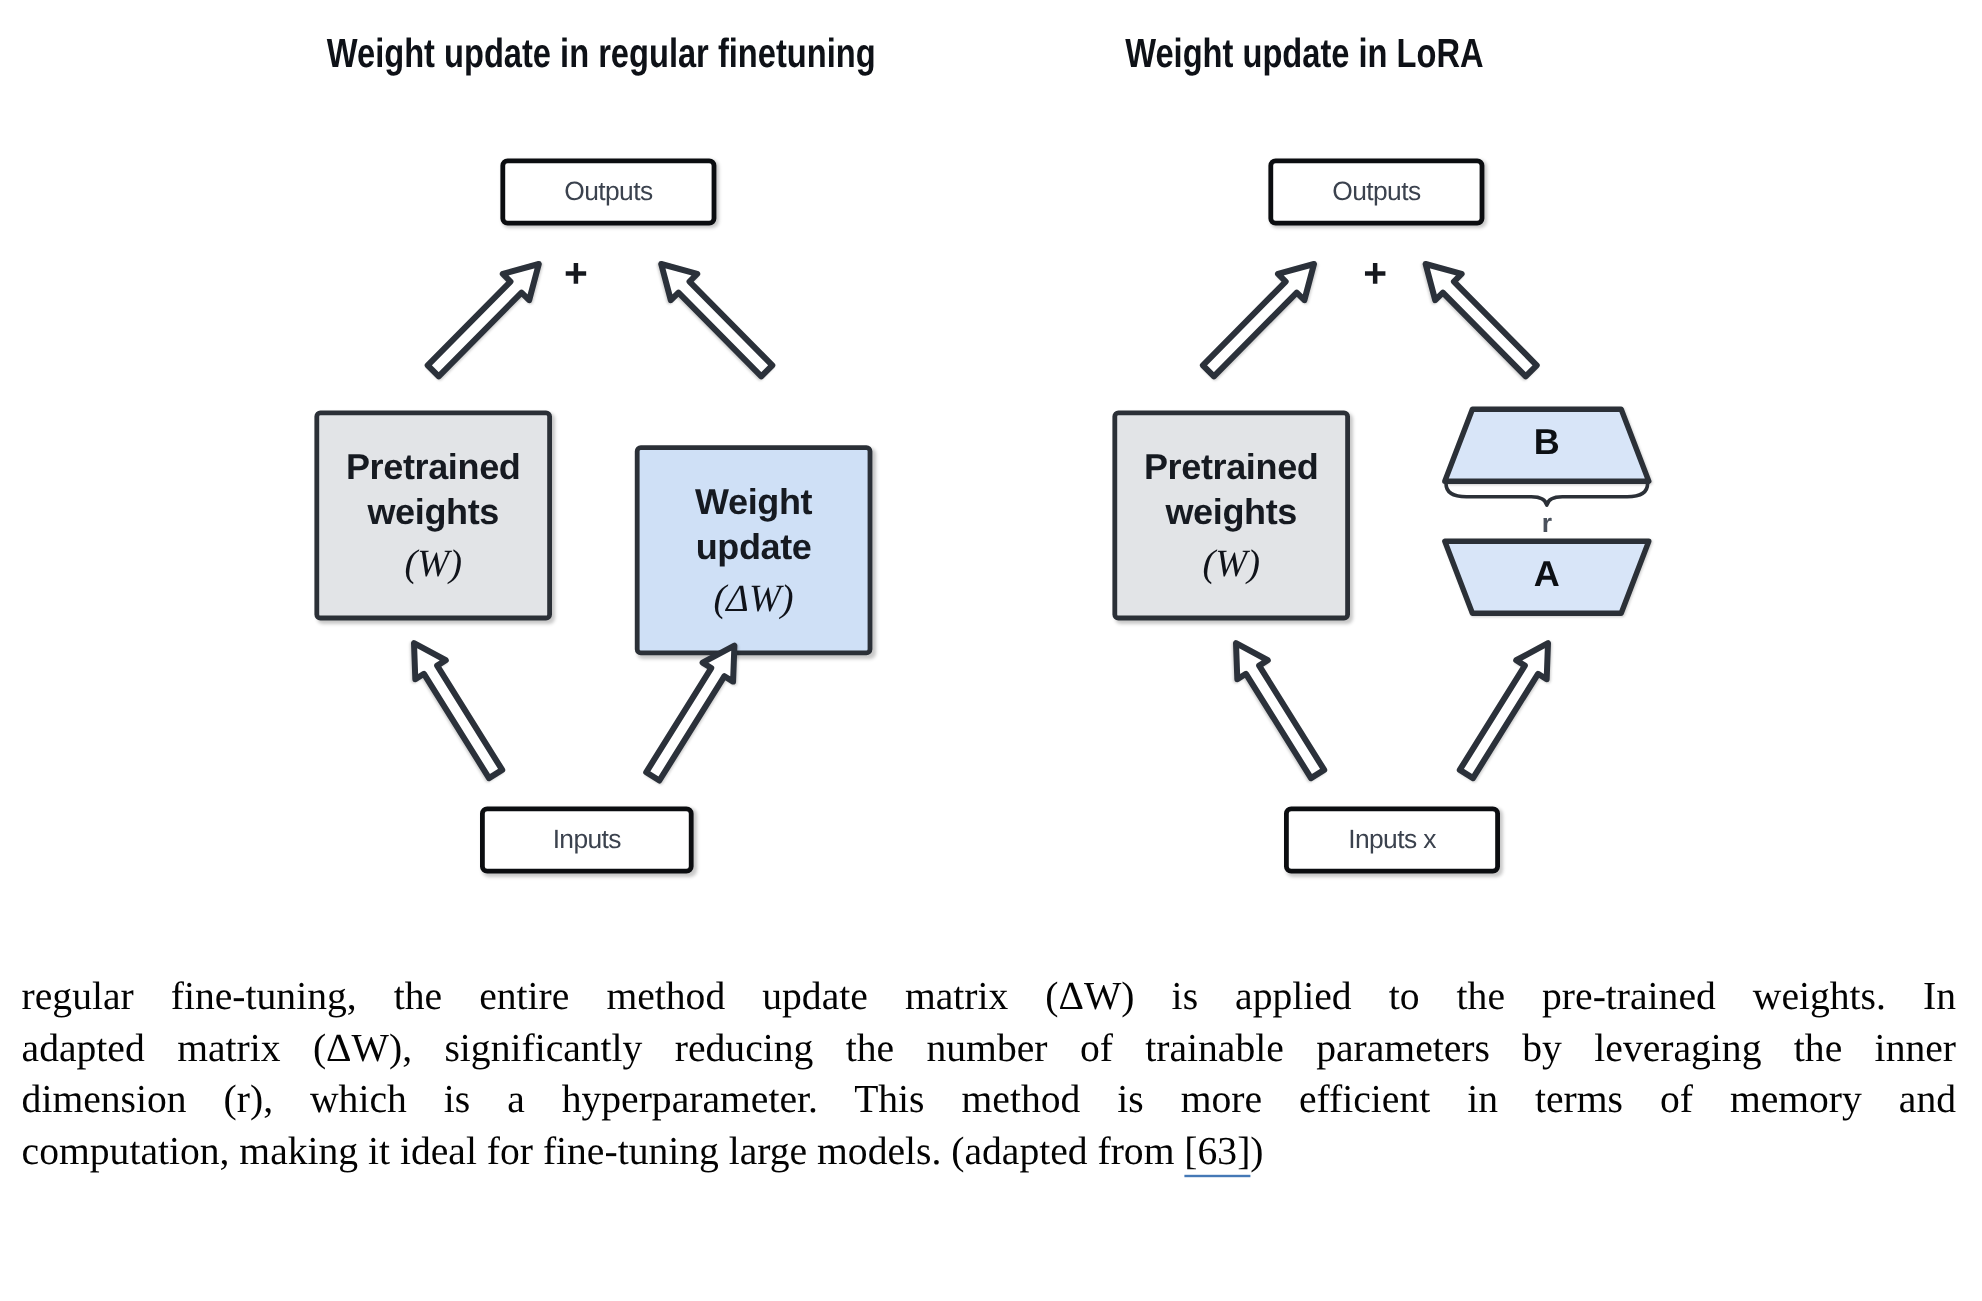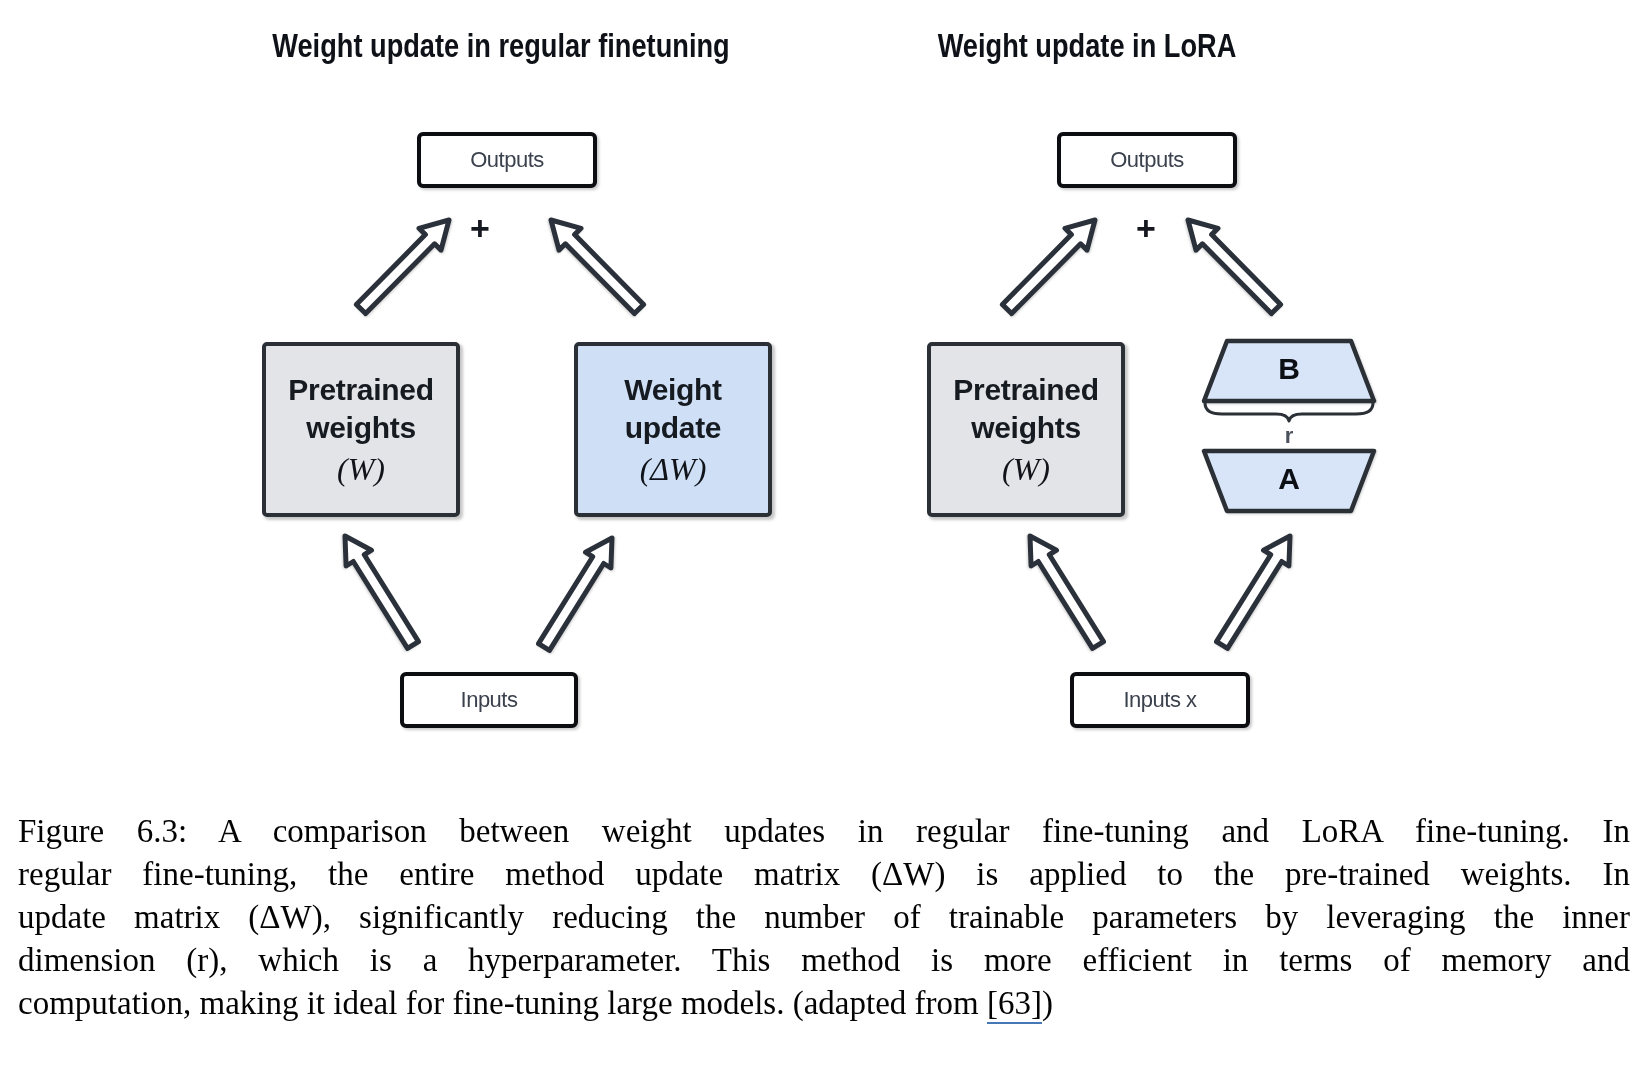--- a/index.html
+++ b/index.html
@@ -76,21 +76,21 @@
   <svg class="arrow mirror" style="left:544px;top:213px;" width="104" height="102" viewBox="0 0 104 102">
     <path d="M97 7 L89 37.1 L82.6 30.8 L13.6 100.6 L4.4 91.4 L73.4 21.6 L67 15.3 Z"></path>
   </svg>
 
   <div class="matrix-box fill-gray" style="left:262px;">
     <span class="mline">Pretrained</span>
     <span class="mline">weights</span>
     <span class="mmath">(W)</span>
   </div>
 
-  <div class="matrix-box fill-blue" style="left:574px;">
+  <div class="matrix-box fill-blue" style="left:529px;margin-top:29px;">
     <span class="mline">Weight</span>
     <span class="mline">update</span>
     <span class="mmath">(ΔW)</span>
   </div>
 
   <svg class="arrow mirror" style="left:338px;top:528px;" width="86" height="124" viewBox="0 0 86 124">
     <path d="M79 8 L77.9 38 L70.7 33.5 L16.5 120.4 L5.5 113.6 L59.7 26.7 L52.5 22.2 Z"></path>
   </svg>
   <svg class="arrow" style="left:533px;top:530px;" width="86" height="124" viewBox="0 0 86 124">
     <path d="M79 8 L77.9 38 L70.7 33.5 L16.5 120.4 L5.5 113.6 L59.7 26.7 L52.5 22.2 Z"></path>
@@ -138,20 +138,19 @@
   </svg>
   <svg class="arrow" style="left:1211px;top:528px;" width="86" height="124" viewBox="0 0 86 124">
     <path d="M79 8 L77.9 38 L70.7 33.5 L16.5 120.4 L5.5 113.6 L59.7 26.7 L52.5 22.2 Z"></path>
   </svg>
 
   <div class="io-box" style="left:1070px;top:672px;width:180px;height:56px;">
     <span class="io-label">Inputs x</span>
   </div>
 
   <div class="caption">
-    <div class="cap-line">Figure 6.3: A comparison between weight updates in regular fine-tuning and LoRA fine-tuning. In</div>
     <div class="cap-line">regular fine-tuning, the entire method update matrix (ΔW) is applied to the pre-trained weights. In</div>
-    <div class="cap-line">update matrix (ΔW), significantly reducing the number of trainable parameters by leveraging the inner</div>
+    <div class="cap-line">adapted matrix (ΔW), significantly reducing the number of trainable parameters by leveraging the inner</div>
     <div class="cap-line">dimension (r), which is a hyperparameter. This method is more efficient in terms of memory and</div>
     <div class="cap-line last"><span>computation, making it ideal for fine-tuning large models. (adapted from </span><span class="citation">[63]</span><span>)</span></div>
   </div>
 
 </div>
 
 </body></html>

